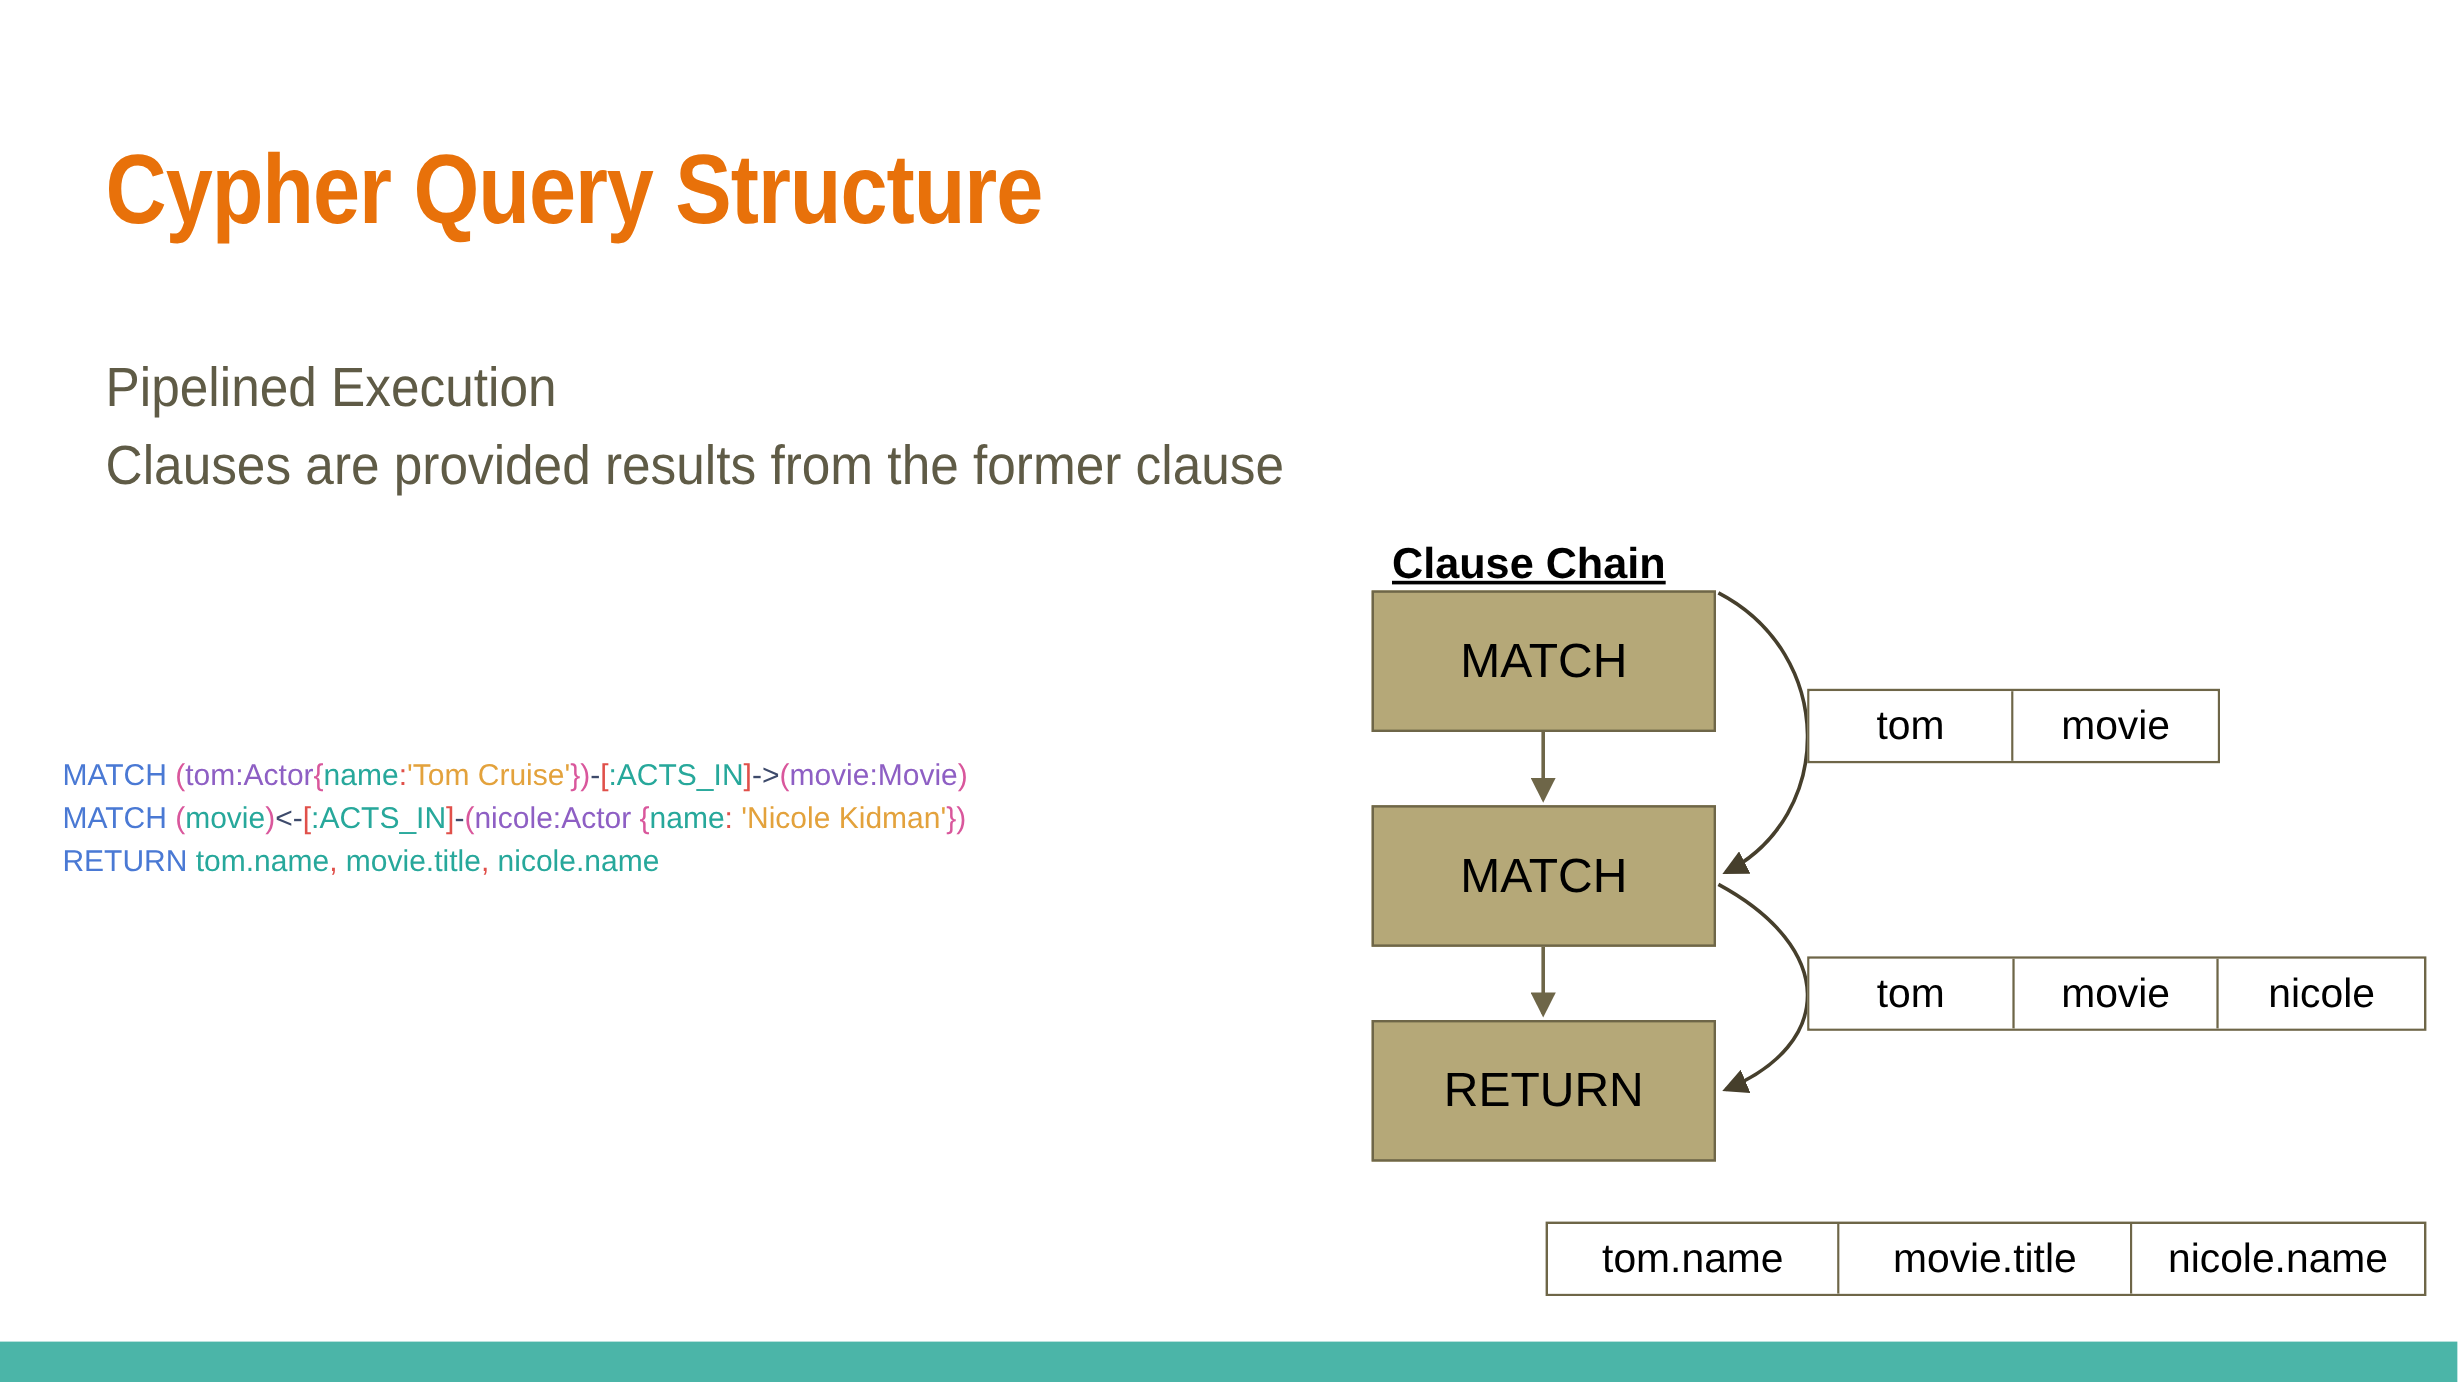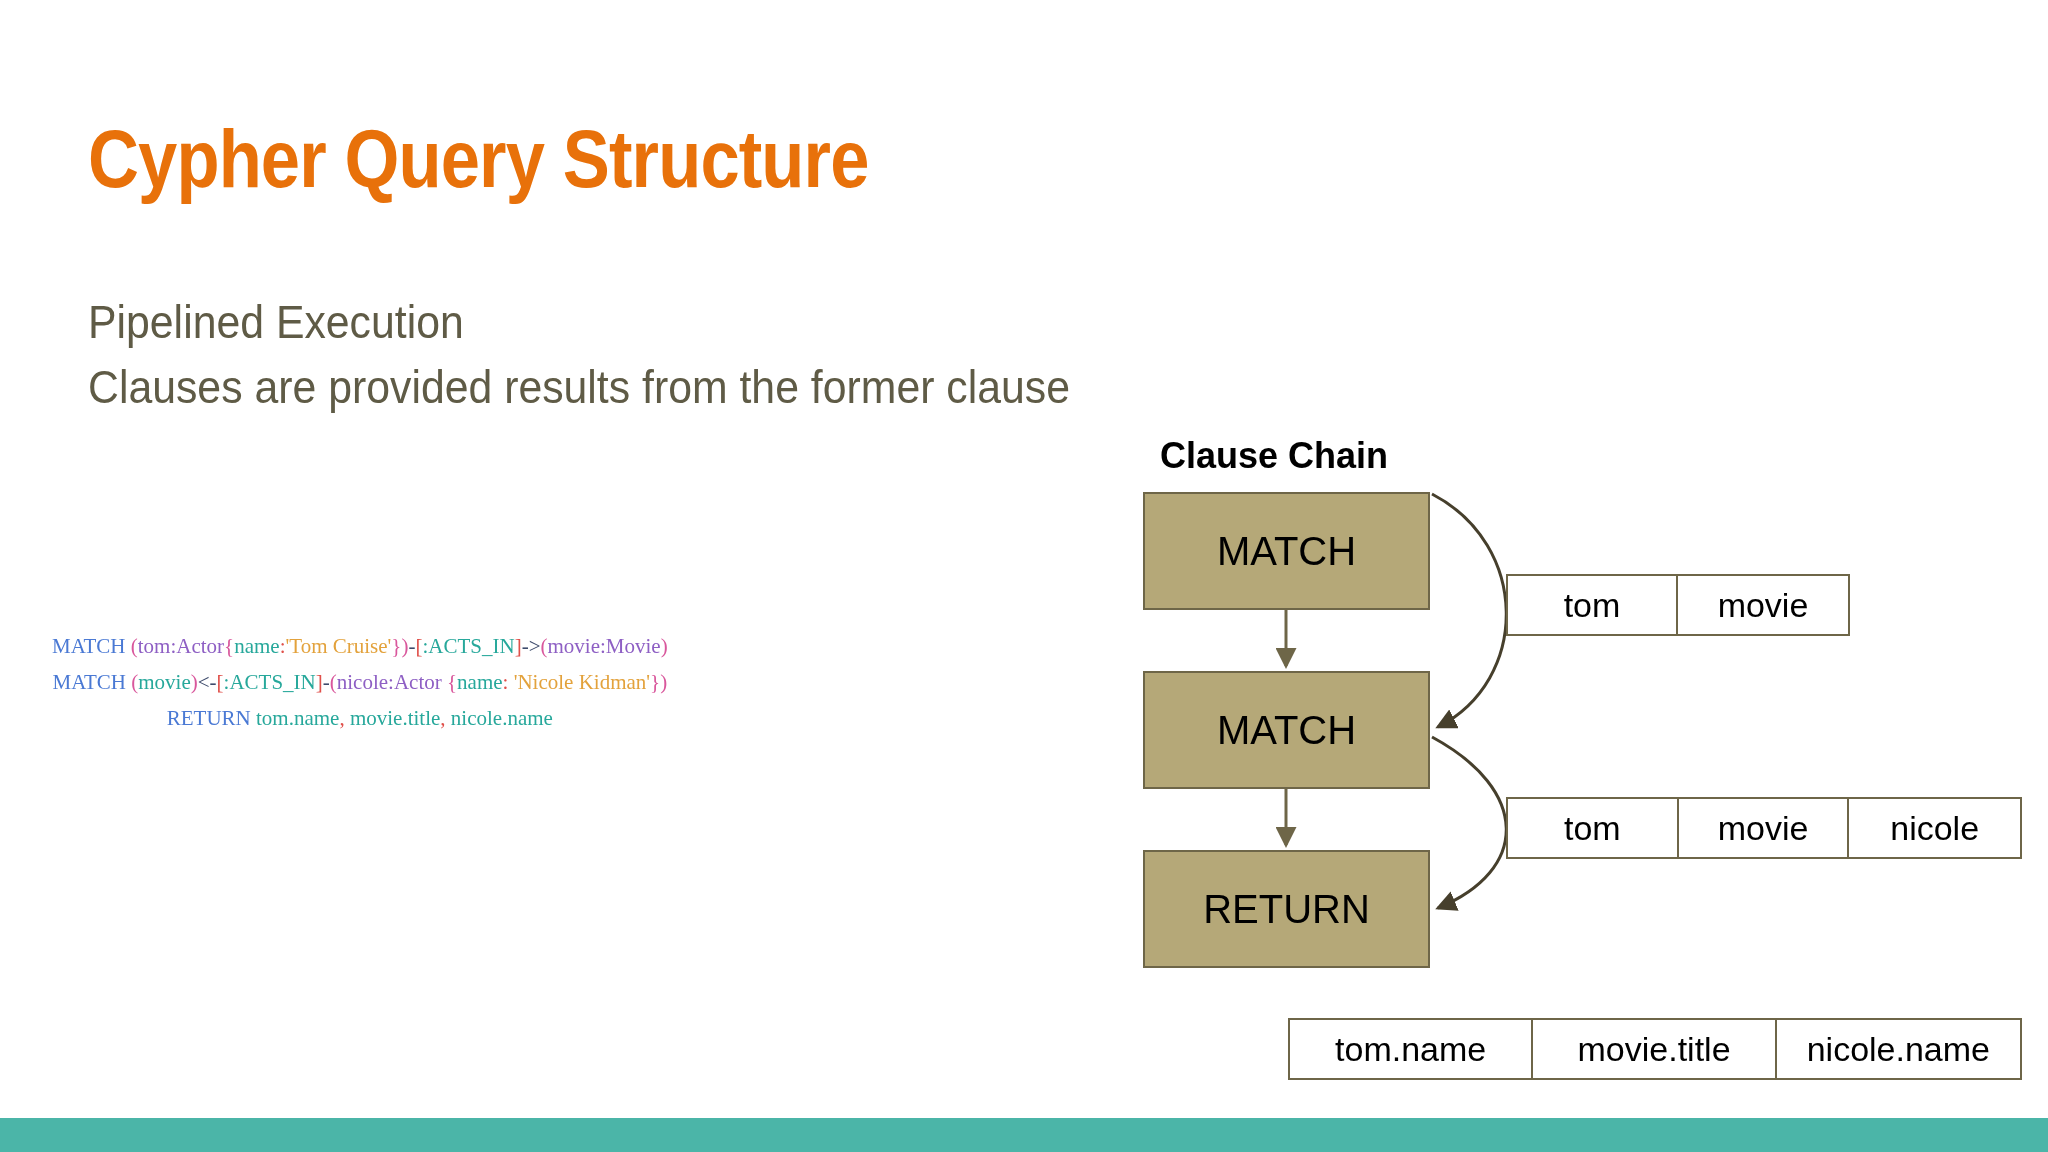--- a/index.html
+++ b/index.html
@@ -46,26 +46,25 @@
     white-space: nowrap;
     transform: scaleX(0.93);
     transform-origin: left center;
   }
 
   
   #code-block {
     position: absolute;
     left: 52px;
     top: 628px;
-    font-family: Liberation Serif, serif;
-    font-size: 21px;
+    font-family: Liberation Sans, sans-serif;
+    font-size: 25px;
     line-height: 36px;
     white-space: pre;
     letter-spacing: 0px;
-    text-align: center;
   }
   .code-line { white-space: pre; }
   .tk-kw    { color: #4A79D4; }       
   .tk-paren { color: #D9579C; }       
   .tk-var   { color: #8E5FC4; }       
   .tk-prop  { color: #27A89B; }       
   .tk-str   { color: #E3A23C; }       
   .tk-brack { color: #E0504A; }       
   .tk-arrow { color: #3D4A6B; }       
   .tk-green { color: #27A89B; }
@@ -74,21 +73,21 @@
   #diagram { position: absolute; left: 0; top: 0; width: 2048px; height: 1152px; }
 
   .diag-header {
     position: absolute;
     font-family: "Liberation Sans", sans-serif;
     font-size: 36px;
     font-weight: bold;
     color: #000000;
     white-space: nowrap;
   }
-  #hdr-clause-chain { left: 1160px; top: 435px; }
+  #hdr-clause-chain { left: 1160px; top: 449px; text-decoration: underline; }
   #hdr-result-format { left: 1538px; top: 435px; }
 
   .clause-box {
     position: absolute;
     background: #B5A878;
     border: 2px solid #6E6648;
     box-sizing: border-box;
     display: flex;
     align-items: center;
     justify-content: center;

